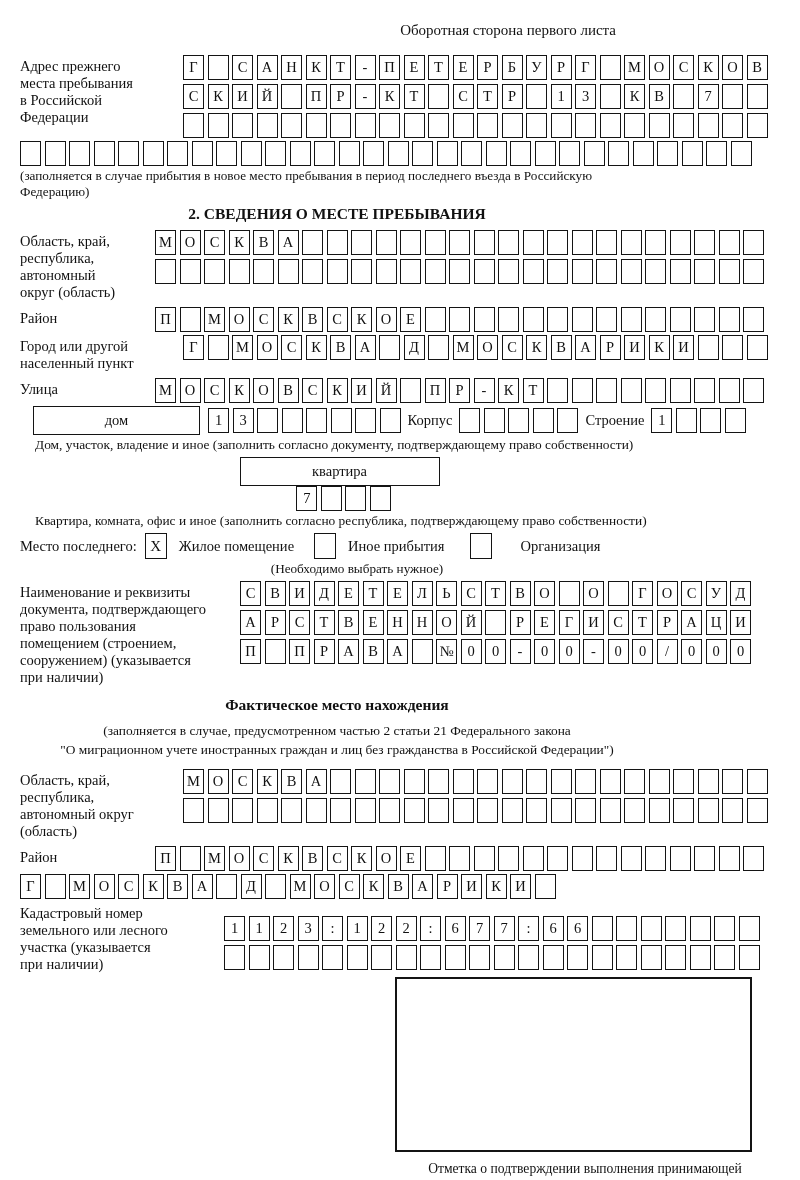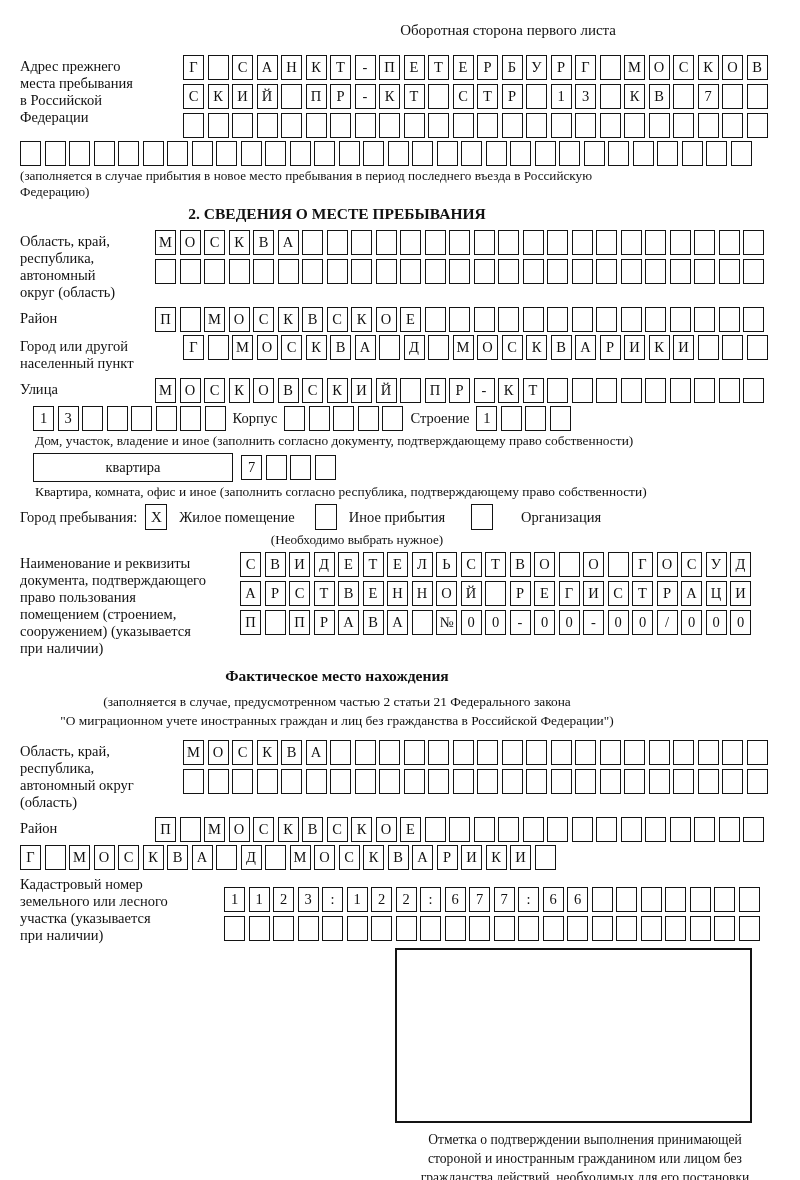--- a/index.html
+++ b/index.html
@@ -312,20 +312,21 @@
         <span class="cell"></span>
         <span class="cell"></span>
         <span class="cell"></span>
         <span class="cell"></span>
         <span class="cell"></span>
         <span class="cell"></span>
       </div>
   </div>
 
   <div class="houserow" style="padding-left:13px;">
+    <div class="labelbox" style="width:167px;margin-right:8px;">дом</div>
     <div class="cells">
         <span class="cell">1</span>
         <span class="cell">3</span>
         <span class="cell"></span>
         <span class="cell"></span>
         <span class="cell"></span>
         <span class="cell"></span>
         <span class="cell"></span>
         <span class="cell"></span>
       </div>
@@ -340,33 +341,33 @@
     <span class="inline-lbl">Строение</span>
     <div class="cells">
         <span class="cell">1</span>
         <span class="cell"></span>
         <span class="cell"></span>
         <span class="cell"></span>
       </div>
   </div>
   <div class="caption">Дом, участок, владение и иное (заполнить согласно документу, подтверждающему право собственности)</div>
 
-  <div class="houserow" style="padding-left:13px;">
+  <div class="houserow" style="padding-left:13px;flex-direction:column;">
     <div class="labelbox" style="width:200px;margin-right:8px;">квартира</div>
     <div class="cells">
         <span class="cell">7</span>
         <span class="cell"></span>
         <span class="cell"></span>
         <span class="cell"></span>
       </div>
   </div>
   <div class="caption">Квартира, комната, офис и иное (заполнить согласно республика, подтверждающему право собственности)</div>
 
   <div class="stayrow">
-    <span>Город пребывания:</span>
+    <span>Место последнего:</span>
     <span class="cbox" style="margin-left:8px;">X</span>
     <span style="margin-left:12px;">Жилое помещение</span>
     <span class="cbox" style="margin-left:20px;"></span>
     <span style="margin-left:12px;">Иное прибытия</span>
     <span class="cbox" style="margin-left:26px;"></span>
     <span style="margin-left:28px;">Организация</span>
   </div>
   <div class="choose-note">(Необходимо выбрать нужное)</div>
 
   <div class="field">

